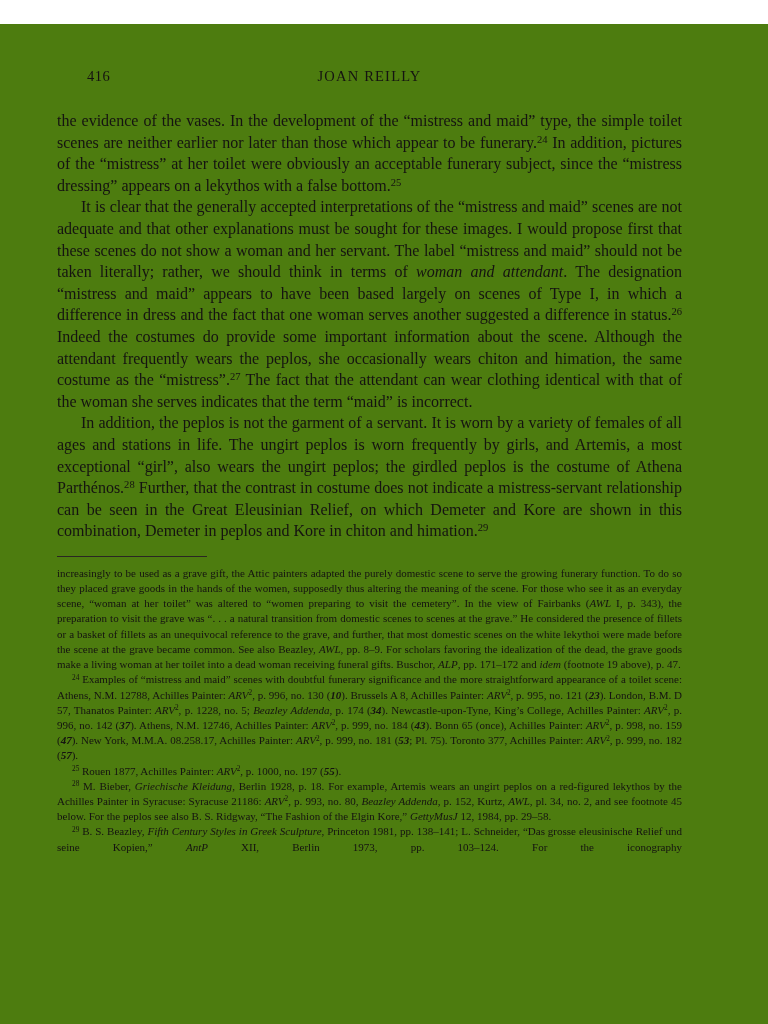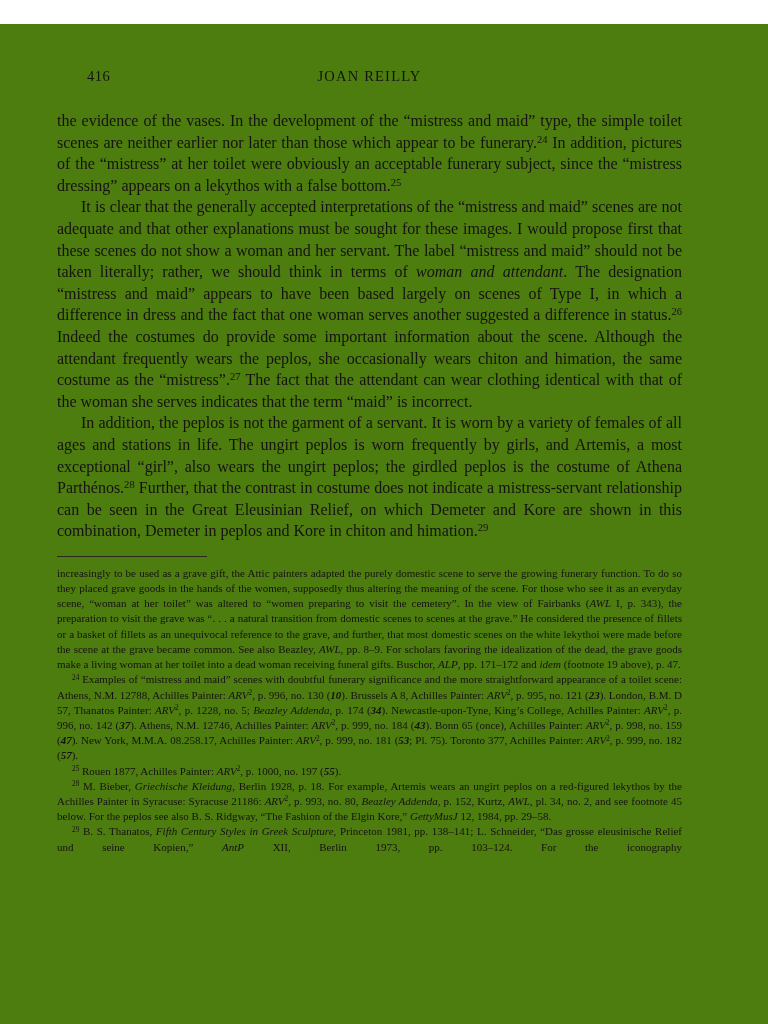--- a/index.html
+++ b/index.html
@@ -92,16 +92,16 @@
       <p class="para indent"><span>In addition, the peplos is not the garment of a servant. It is worn by a variety of females of all ages and stations in life. The ungirt peplos is worn frequently by girls, and Artemis, a most exceptional “girl”, also wears the ungirt peplos; the girdled peplos is the costume of Athena Parthénos.</span><sup>28</sup><span> Further, that the contrast in costume does not indicate a mistress-servant relationship can be seen in the Great Eleusinian Relief, on which Demeter and Kore are shown in this combination, Demeter in peplos and Kore in chiton and himation.</span><sup>29</sup></p>
     </main>
 
   <div class="footnote-rule"></div>
 
   <section class="footnotes">
       <p class="para"><span>increasingly to be used as a grave gift, the Attic painters adapted the purely domestic scene to serve the growing funerary function. To do so they placed grave goods in the hands of the women, supposedly thus altering the meaning of the scene. For those who see it as an everyday scene, “woman at her toilet” was altered to “women preparing to visit the cemetery”. In the view of Fairbanks (</span><i>AWL</i><span> I, p. 343), the preparation to visit the grave was “. . . a natural transition from domestic scenes to scenes at the grave.” He considered the presence of fillets or a basket of fillets as an unequivocal reference to the grave, and further, that most domestic scenes on the white lekythoi were made before the scene at the grave became common. See also Beazley, </span><i>AWL</i><span>, pp. 8–9. For scholars favoring the idealization of the dead, the grave goods make a living woman at her toilet into a dead woman receiving funeral gifts. Buschor, </span><i>ALP</i><span>, pp. 171–172 and </span><i>idem</i><span> (footnote 19 above), p. 47.</span></p>
       <p class="para indent"><sup>24</sup><span> Examples of “mistress and maid” scenes with doubtful funerary significance and the more straightforward appearance of a toilet scene: Athens, N.M. 12788, Achilles Painter: </span><i>ARV</i><sup>2</sup><span>, p. 996, no. 130 (</span><b>10</b><span>). Brussels A 8, Achilles Painter: </span><i>ARV</i><sup>2</sup><span>, p. 995, no. 121 (</span><b>23</b><span>). London, B.M. D 57, Thanatos Painter: </span><i>ARV</i><sup>2</sup><span>, p. 1228, no. 5; </span><i>Beazley Addenda</i><span>, p. 174 (</span><b>34</b><span>). Newcastle-upon-Tyne, King’s College, Achilles Painter: </span><i>ARV</i><sup>2</sup><span>, p. 996, no. 142 (</span><b>37</b><span>). Athens, N.M. 12746, Achilles Painter: </span><i>ARV</i><sup>2</sup><span>, p. 999, no. 184 (</span><b>43</b><span>). Bonn 65 (once), Achilles Painter: </span><i>ARV</i><sup>2</sup><span>, p. 998, no. 159 (</span><b>47</b><span>). New York, M.M.A. 08.258.17, Achilles Painter: </span><i>ARV</i><sup>2</sup><span>, p. 999, no. 181 (</span><b>53</b><span>; Pl. 75). Toronto 377, Achilles Painter: </span><i>ARV</i><sup>2</sup><span>, p. 999, no. 182 (</span><b>57</b><span>).</span></p>
       <p class="para indent"><sup>25</sup><span> Rouen 1877, Achilles Painter: </span><i>ARV</i><sup>2</sup><span>, p. 1000, no. 197 (</span><b>55</b><span>).</span></p>
       <p class="para indent"><sup>28</sup><span> M. Bieber, </span><i>Griechische Kleidung</i><span>, Berlin 1928, p. 18. For example, Artemis wears an ungirt peplos on a red-figured lekythos by the Achilles Painter in Syracuse: Syracuse 21186: </span><i>ARV</i><sup>2</sup><span>, p. 993, no. 80, </span><i>Beazley Addenda</i><span>, p. 152, Kurtz, </span><i>AWL</i><span>, pl. 34, no. 2, and see footnote 45 below. For the peplos see also B. S. Ridgway, “The Fashion of the Elgin Kore,” </span><i>GettyMusJ</i><span> 12, 1984, pp. 29–58.</span></p>
-      <p class="para indent runover"><sup>29</sup><span> B. S. Thanatos, </span><i>Fifth Century Styles in Greek Sculpture</i><span>, Princeton 1981, pp. 138–141; L. Schneider, “Das grosse eleusinische Relief und seine Kopien,” </span><i>AntP</i><span> XII, Berlin 1973, pp. 103–124. For the iconography</span></p>
+      <p class="para indent runover"><sup>29</sup><span> B. S. Beazley, </span><i>Fifth Century Styles in Greek Sculpture</i><span>, Princeton 1981, pp. 138–141; L. Schneider, “Das grosse eleusinische Relief und seine Kopien,” </span><i>AntP</i><span> XII, Berlin 1973, pp. 103–124. For the iconography</span></p>
     </section>
 
 </div>
 
 </body></html>

